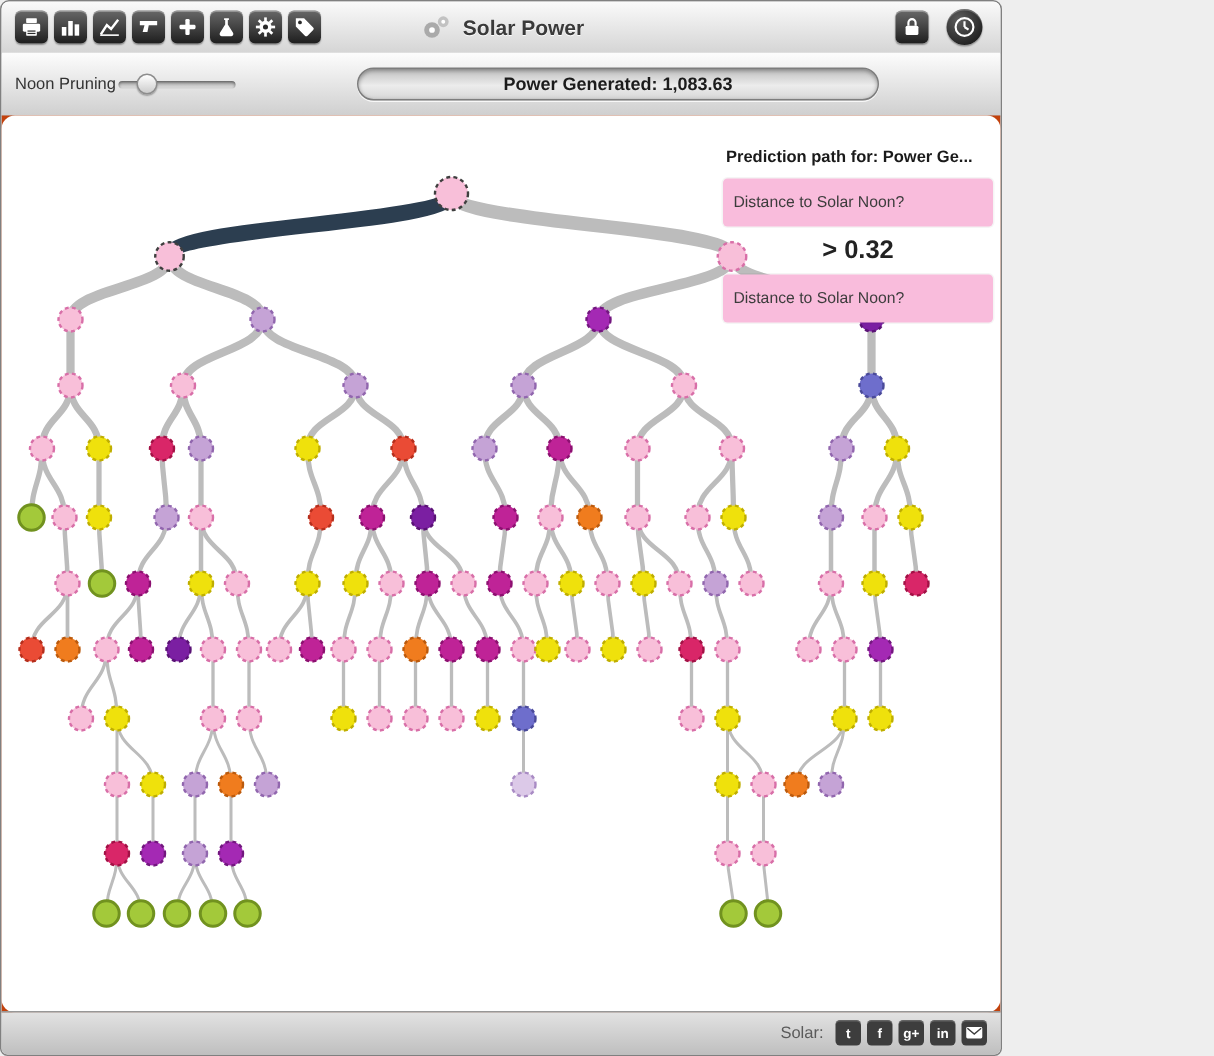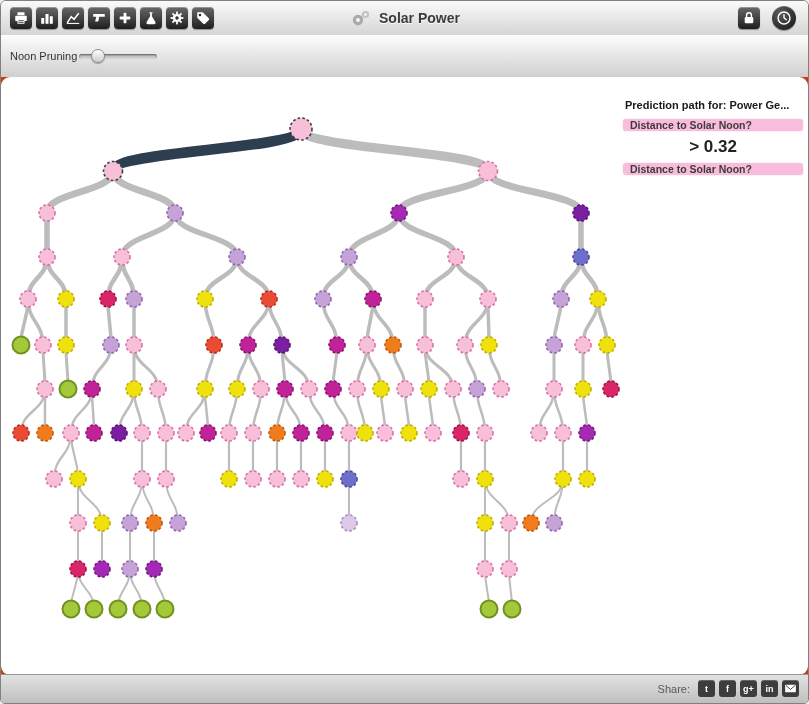--- a/index.html
+++ b/index.html
@@ -1,16 +1,16 @@
 <!DOCTYPE html>
 <html><head>
 <meta charset="utf-8">
 <style>
   html,body{margin:0;padding:0;background:#eee;}
-  .window{position:relative;width:809px;height:704px;background:#fff;overflow:hidden;
+  .window{position:relative;width:668px;height:704px;background:#fff;overflow:hidden;
     font-family:"Liberation Sans",sans-serif;border:1px solid #808080;box-sizing:border-box;
     border-radius:6px 6px 5px 5px;}
   
   .tb1{position:absolute;top:0;left:0;right:0;height:34px;
     background:linear-gradient(#fafafa,#d5d5d5);border-bottom:1px solid #9a9a9a;}
   .tb1-left{position:absolute;left:9px;top:6px;display:flex;gap:4px;}
   .icon-btn{width:22px;height:22px;border-radius:4px;cursor:pointer;
     background:linear-gradient(#686868,#1e1e1e);
     box-shadow:inset 0 1px 0 rgba(255,255,255,.3),0 1px 1px rgba(0,0,0,.35);
     display:flex;align-items:center;justify-content:center;}
@@ -38,22 +38,22 @@
     box-shadow:inset 0 1px 3px rgba(0,0,0,.35),0 1px 0 rgba(255,255,255,.8);
     display:flex;align-items:center;justify-content:center;
     font-size:12px;font-weight:bold;color:#1c1c1c;box-sizing:border-box;}
   
   .content{position:absolute;top:76px;bottom:28px;left:0;right:0;background:#c2410c;}
   .content-inner{position:absolute;inset:0;background:#ffffff;border-radius:9px;overflow:hidden;}
   #tree-svg{position:absolute;left:0;top:0;}
   .pred-panel{position:absolute;top:22px;right:5px;width:180px;}
   .pred-title{font-size:11px;font-weight:bold;color:#1a1a1a;margin:0 0 8px 2px;white-space:nowrap;
     overflow:hidden;}
-  .pred-pill{background:#F9BCDC;border-radius:3px;font-size:10.5px;font-weight:bold;color:#3c3c3c;
-    padding:0 7px;box-shadow:0 0 0 1px rgba(0,0,0,.04);}
+  .pred-pill{background:#F9BCDC;border-radius:3px;font-size:10.5px;font-weight:normal;color:#3c3c3c;
+    padding:10px 7px;box-shadow:0 0 0 1px rgba(0,0,0,.04);}
   .pred-cond{font-size:17px;font-weight:bold;color:#222;text-align:center;margin:6px 0;}
   
   .bottom-bar{position:absolute;bottom:0;left:0;right:0;height:28px;
     background:linear-gradient(#e2e2e2,#bfbfbf);border-top:1px solid #979797;}
   .share{position:absolute;right:9px;top:5px;display:flex;align-items:center;gap:4px;}
   .share-label{font-size:11px;color:#5a5a5a;margin-right:4px;}
   .share-btn{width:17px;height:17px;border-radius:3px;background:#3d3d3d;color:#fff;cursor:pointer;
     font-size:9px;font-weight:bold;display:flex;align-items:center;justify-content:center;
     box-shadow:inset 0 1px 0 rgba(255,255,255,.2);}
   .share-btn svg{width:13px;height:13px;display:block;}
@@ -149,20 +149,21 @@
         </svg>
       </div>
     </div>
   </div>
 
   <div class="tb2">
     <span class="lp-label">Noon Pruning</span>
     <div class="slider-track">
       <div class="slider-thumb" id="slider-thumb" style="left: 11.52px;"></div>
     </div>
+    <div class="power-pill">Power Generated: 1,083.63</div>
   </div>
 
   <div class="content">
     <div class="content-inner">
       <svg id="tree-svg" width="809" height="600">
           <path d="M300,52 C300,73 487,73 487,94" stroke="#bcbcbc" stroke-width="9" fill="none" stroke-linecap="round"></path>
           <path d="M112,94 C112,115 46,115 46,136" stroke="#bcbcbc" stroke-width="7" fill="none" stroke-linecap="round"></path>
           <path d="M112,94 C112,115 174,115 174,136" stroke="#bcbcbc" stroke-width="7" fill="none" stroke-linecap="round"></path>
           <path d="M487,94 C487,115 398,115 398,136" stroke="#bcbcbc" stroke-width="7" fill="none" stroke-linecap="round"></path>
           <path d="M487,94 C487,115 580,115 580,136" stroke="#bcbcbc" stroke-width="7" fill="none" stroke-linecap="round"></path>
@@ -414,21 +415,21 @@
         <div class="pred-title">Prediction path for: Power Ge...</div>
         <div class="pred-pill">Distance to Solar Noon?</div>
         <div class="pred-cond">&gt; 0.32</div>
         <div class="pred-pill">Distance to Solar Noon?</div>
       </div>
     </div>
   </div>
 
   <div class="bottom-bar">
     <div class="share">
-      <span class="share-label">Share:</span>
+      <span class="share-label">Solar:</span>
       <div class="share-btn">
         <span>t</span>
       </div>
       <div class="share-btn">
         <span>f</span>
       </div>
       <div class="share-btn">
         <span>g+</span>
       </div>
       <div class="share-btn">

